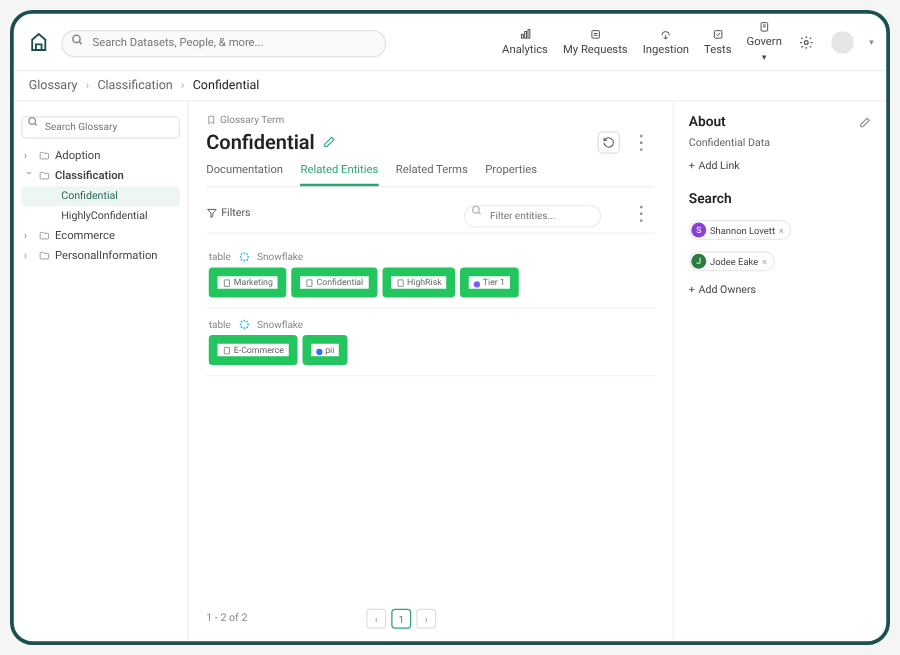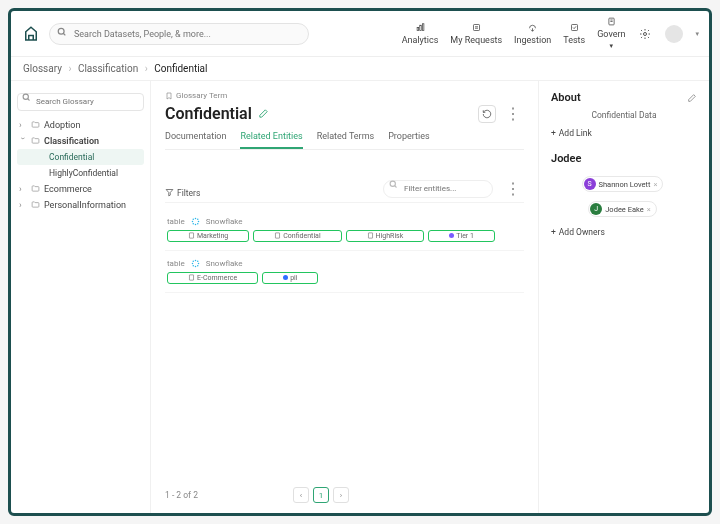--- a/index.html
+++ b/index.html
@@ -1,17 +1,17 @@
 <!DOCTYPE html>
 <html><head>
 <meta charset="utf-8">
 <style>
 * { box-sizing: border-box; margin: 0; padding: 0; font-family: -apple-system, BlinkMacSystemFont, "Segoe UI", Roboto, sans-serif; }
 body { background: #f5f5f5; padding: 8px; }
-.window { width: 704px; height: 508px; background: #fff; border: 3px solid #1d4f4f; border-radius: 6px; overflow: hidden; display: flex; flex-direction: column; }
+.window { width: 704px; height: 508px; background: #fff; border: 3px solid #1d4f4f; border-radius: 18px; overflow: hidden; display: flex; flex-direction: column; }
 .topbar { display: flex; align-items: center; gap: 8px; padding: 6px 10px; border-bottom: 1px solid #eee; }
 .logo { width: 20px; height: 20px; display:flex; align-items:center; justify-content:center; }
 .search-wrap { flex: 0 0 260px; position: relative; }
 .search-input { width: 100%; height: 22px; border: 1px solid #e3e3e3; border-radius: 16px; padding: 0 10px 0 24px; font-size: 9px; color: #555; background: #fafafa; }
 .search-icon-s { position: absolute; left: 8px; top: 5px; width: 10px; height: 10px; color: #888; }
 .top-links { margin-left: auto; display: flex; align-items: center; gap: 12px; }
 .top-link { display: flex; align-items: center; gap: 3px; font-size: 9px; color: #444; cursor: pointer; flex-direction: column; }
 .gear, .avatar-top { width: 16px; height: 16px; display:flex; align-items:center; justify-content:center; color:#555; cursor:pointer; }
 .avatar-top { width:18px; height:18px; background:#e5e5e5; border-radius:50%; }
 .crumbs { padding: 6px 12px; font-size: 10px; color: #666; border-bottom: 1px solid #f0f0f0; }
@@ -32,39 +32,39 @@
 .content { flex: 1; padding: 10px 14px; display:flex; flex-direction:column; border-right:1px solid #f0f0f0; }
 .term-label { font-size: 8px; color: #888; display:flex; align-items:center; gap:3px; margin-bottom:4px; }
 .title-row { display:flex; align-items:center; gap:6px; margin-bottom:8px; }
 .title { font-size: 16px; font-weight:600; color:#222; }
 .title-edit { color:#2fa574; cursor:pointer; }
 .title-actions { margin-left:auto; display:flex; gap:6px; align-items:center; }
 .btn-sq { width:18px; height:18px; border:1px solid #ddd; border-radius:4px; display:flex; align-items:center; justify-content:center; cursor:pointer; font-size:10px; color:#555; }
 .tabs { display:flex; gap:14px; border-bottom:1px solid #eee; margin-bottom:6px; }
 .tab { font-size: 9px; color:#666; padding-bottom:6px; cursor:pointer; }
 .tab.active { color:#2fa574; border-bottom:2px solid #2fa574; font-weight:400; }
-.filter-row { display:flex; align-items:flex-end; gap:9px; padding: 4px 0; border-bottom:1px solid #f2f2f2; margin-bottom:6px;margin-top:16px; }
+.filter-row { display:flex; align-items:center; gap:21px; padding: 4px 0; border-bottom:1px solid #f2f2f2; margin-bottom:6px; }
 .filter-btn { display:flex; align-items:center; gap:3px; font-size:8.5px; color:#555; cursor:pointer; }
 .filter-input { margin-left:auto; width:110px; height:18px; border:1px solid #eee; border-radius:10px; font-size:8px; padding:0 8px 0 20px; color:#999; }
 .filter-input-wrap { position:relative; margin-left:auto; }
 .filter-input-icon { position:absolute; left:6px; top:4px; width:9px; height:9px; color:#bbb; }
 .more-v { cursor:pointer; color:#888; padding:0 3px; }
 .entity { border-bottom:1px solid #f4f4f4; padding:8px 2px; }
 .ent-meta { display:flex; align-items:center; gap:6px; font-size:8px; color:#888; margin-bottom:4px; }
 .sf-icon { width:9px; height:9px; }
 .ent-name { font-size:10px; font-weight:600; color:#222; margin-bottom:5px; }
 .tags-row { display:flex; gap:4px; flex-wrap:wrap; }
-.tag { display:flex; align-items:center; gap:2px; font-size:7px; color:#666; border:1px solid #22c55e; border-radius:3px; padding:1px 20px; }
+.tag { display:flex; align-items:flex-end; gap:2px; font-size:7px; color:#666; border:7px solid #22c55e; border-radius:3px; padding:1px 4px; }
 .tag .dot { width:5px; height:5px; border-radius:50%; }
 .pager { margin-top:auto; display:flex; align-items:center; padding-top:8px; }
 .pager-info { font-size:8.5px; color:#888; }
 .pager-ctrl { margin:0 auto; display:flex; gap:4px; align-items:center; transform:translateX(-40px); }
 .pg-btn { width:16px; height:16px; border:1px solid #e0e0e0; border-radius:3px; display:flex; align-items:center; justify-content:center; font-size:8px; color:#888; cursor:pointer; }
 .pg-btn.cur { border-color:#2fa574; color:#2fa574; }
-.rightcol { width:170px; padding:10px 12px;text-align:center; }
+.rightcol { width:170px; padding:10px 12px; }
 .sec-head { display:flex; align-items:center; font-size:11px; font-weight:600; color:#222; margin-bottom:6px; }
 .sec-head .ed { margin-left:auto; cursor:pointer; color:#888; }
 .about-desc { font-size:8.5px; color:#666; margin-bottom:8px; }
 .add-link { display:flex; align-items:center; gap:3px; font-size:8.5px; color:#444; cursor:pointer; margin-bottom:14px; }
 .owner-pill { display:inline-flex; align-items:center; gap:3px; border:1px solid #e8e8e8; border-radius:10px; padding:1px 5px 1px 1px; font-size:7.5px; color:#444; margin-right:3px; margin-bottom:4px; cursor:pointer; }
 .own-av { width:12px; height:12px; border-radius:50%; color:#fff; font-size:7px; display:flex; align-items:center; justify-content:center; }
 .own-x { color:#aaa; cursor:pointer; }
 svg { display:block; }
 </style>
 </head>
@@ -363,21 +363,21 @@
                 <path d="M4 20h4L20 8l-4-4L4 16v4z"></path>
               </svg>
             </span>
         </div>
         <div class="about-desc">Confidential Data</div>
         <div class="add-link">
           <span>+</span>
           <span>Add Link</span>
         </div>
         <div class="sec-head" style="margin-bottom:6px;">
-          <span>Jodee</span>
+          <span>Search</span>
         </div>
         <div id="owners" style="margin-bottom:6px;">
     <span class="owner-pill">
       <span class="own-av" style="background:#8b3fd9">S</span>
       <span>Shannon Lovett</span>
       <span class="own-x">×</span>
     </span>
     <span class="owner-pill">
       <span class="own-av" style="background:#2a7d3f">J</span>
       <span>Jodee Eake</span>

